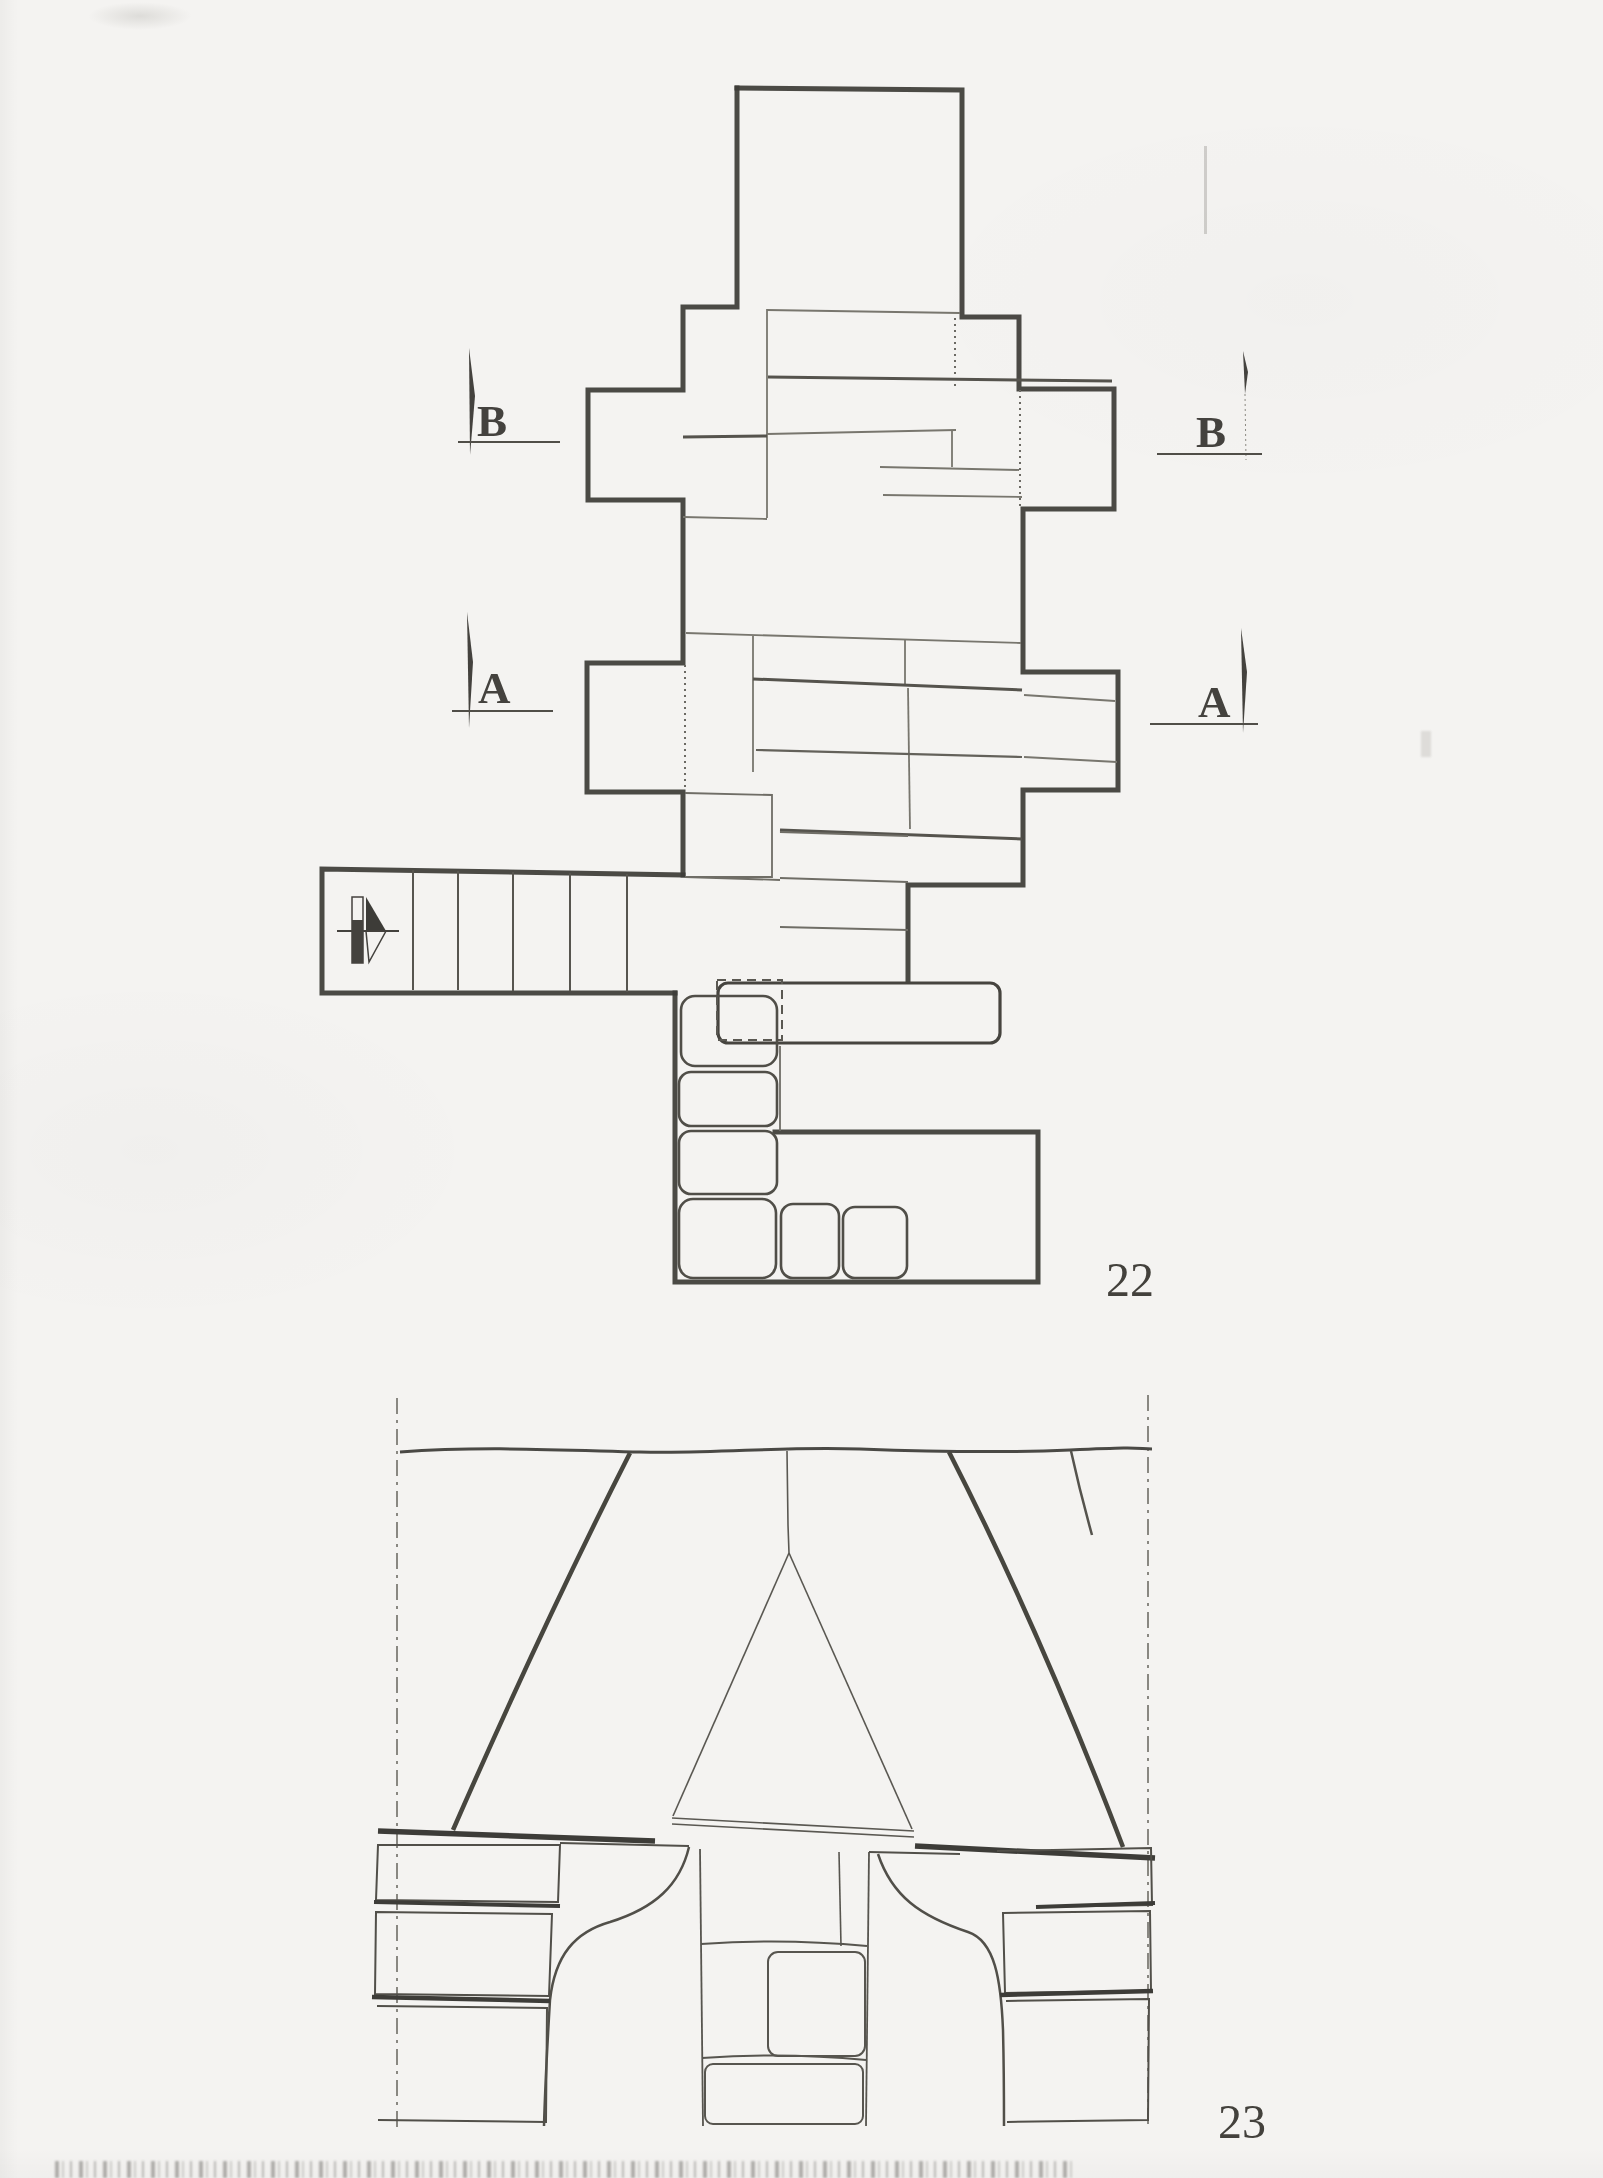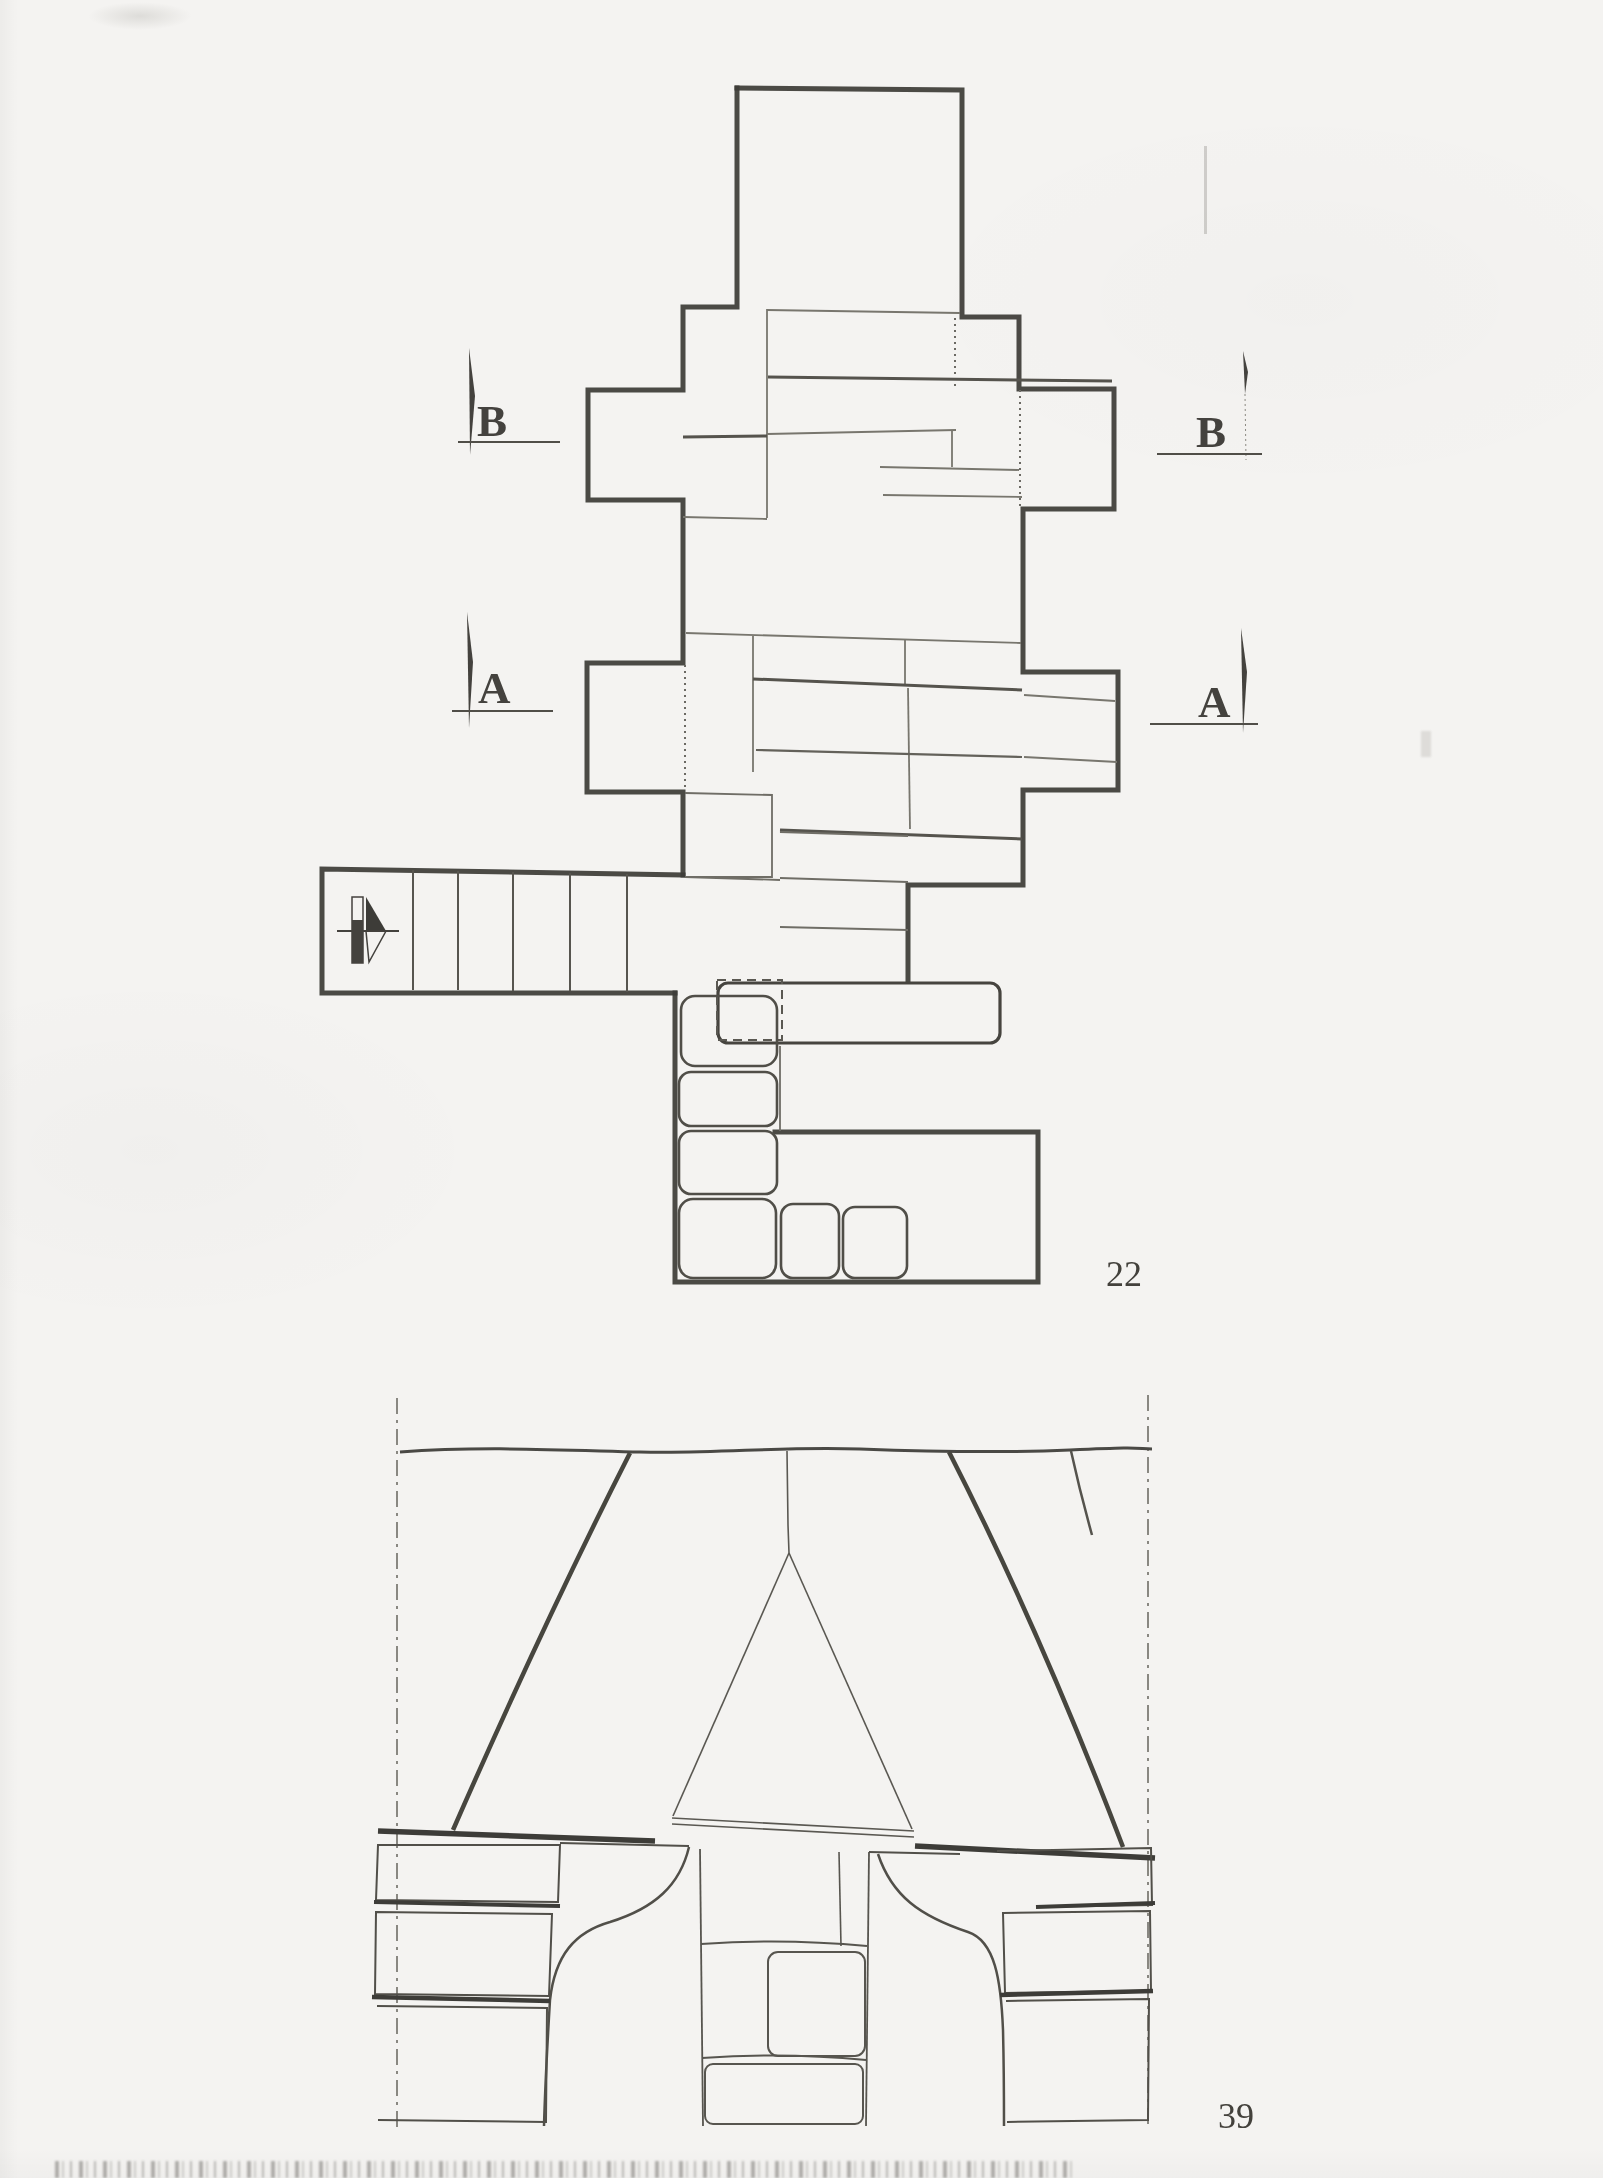--- a/index.html
+++ b/index.html
@@ -17,21 +17,21 @@
   }
   .abs{position:absolute;}
   .sec-label{
     font-weight:bold;
     font-size:45px;
     line-height:1;
     color:#44423e;
     letter-spacing:0;
   }
   .fig-num{
-    font-size:36px;
+    font-size:48px;
     line-height:1;
     color:#43413c;
     text-align:right;
   }
   svg{display:block;}
   .crease{
     left:1204px;top:146px;width:3px;height:88px;
     background:rgba(110,108,102,.28);
     filter:blur(0.6px);
   }
@@ -205,20 +205,20 @@
     <path d="M1036,1907 L1155,1903" stroke="#3d3c38" stroke-width="4" fill="none"></path>
     <path d="M1000,1995 L1153,1991" stroke="#3d3c38" stroke-width="4.5" fill="none"></path>
   </svg>
 
   <span class="abs sec-label" style="left:477px;top:399px">B</span>
   <span class="abs sec-label" style="left:1196px;top:410px">B</span>
   <span class="abs sec-label" style="left:478px;top:666px">A</span>
   <span class="abs sec-label" style="left:1198px;top:680px">A</span>
 
   <span class="abs fig-num" style="left:1106px;top:1256px">22</span>
-  <span class="abs fig-num" style="left:1218px;top:2098px">39</span>
+  <span class="abs fig-num" style="left:1218px;top:2098px">23</span>
 
   <div class="abs smudge-topleft"></div>
   <div class="abs crease"></div>
   <div class="abs mark-right"></div>
   <div class="abs cutoff-band"></div>
 
 </div>
 
 </body></html>

